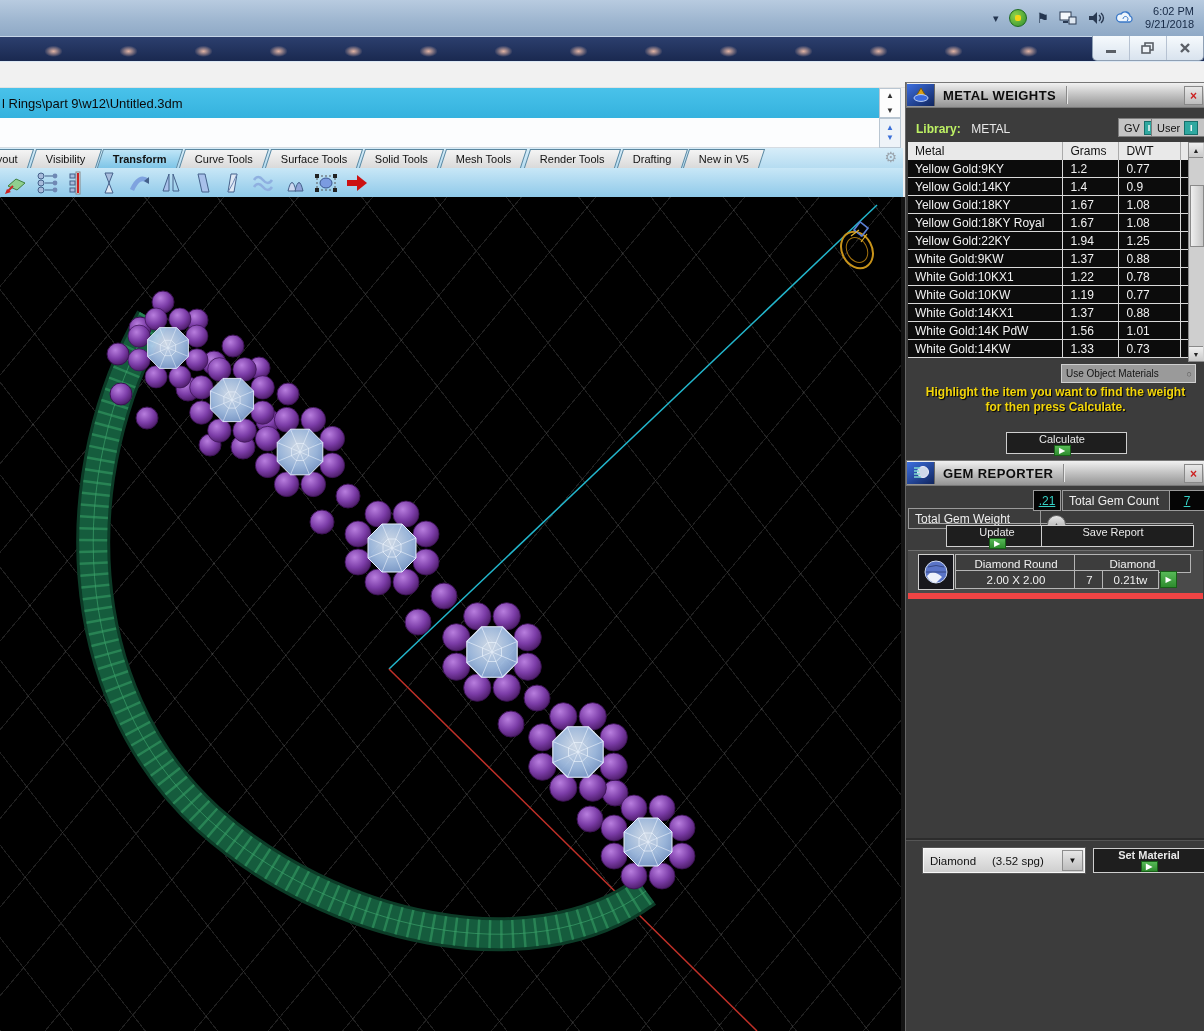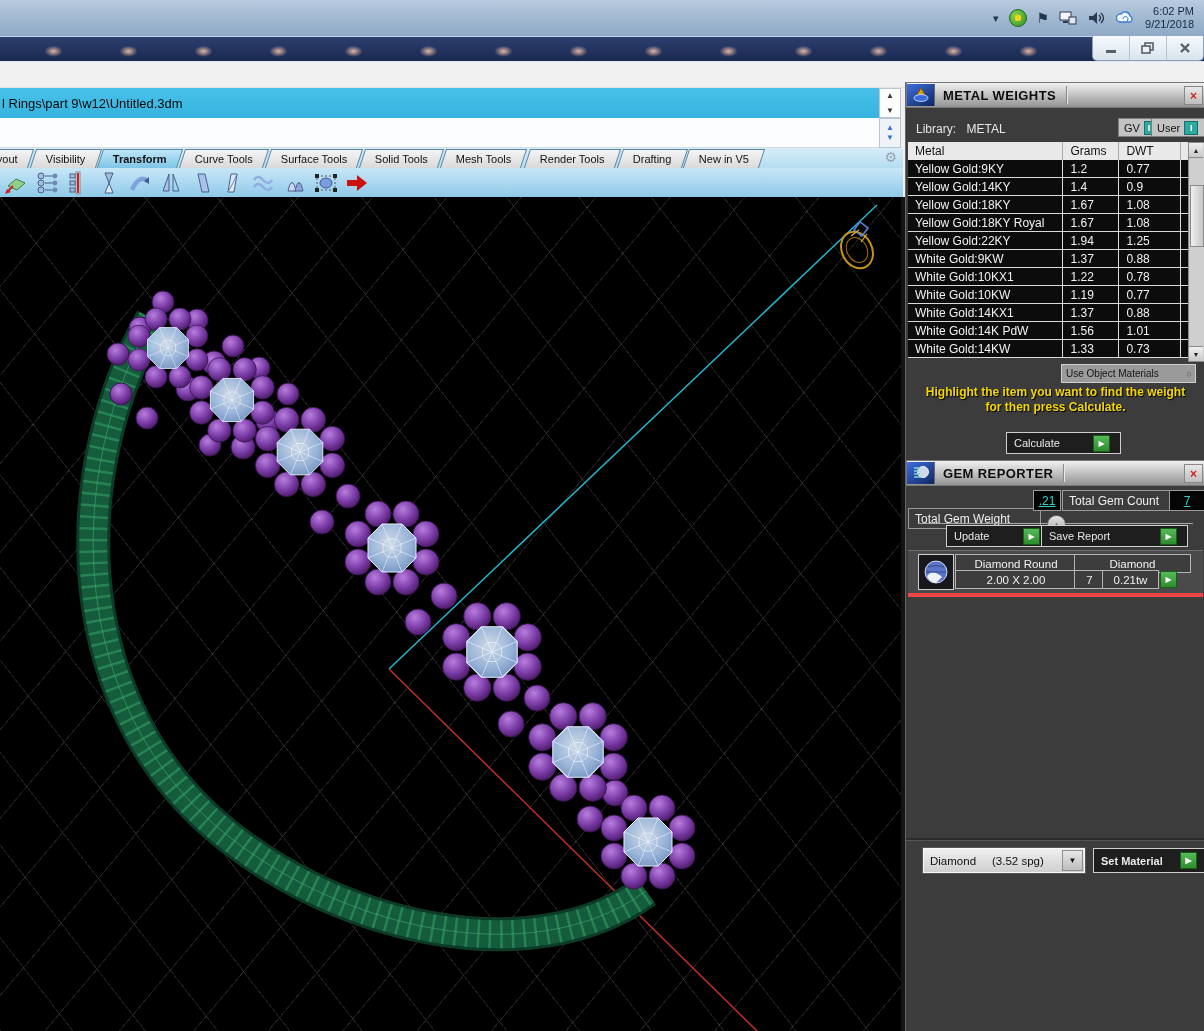--- a/index.html
+++ b/index.html
@@ -41,43 +41,43 @@
                      repeating-linear-gradient(130deg,rgba(255,255,255,0.12) 0 1px,transparent 1px 57px);}
   .gapstrip{left:901px;top:197px;width:4px;height:834px;background:#141414;}
   
   .panel{left:905px;top:82px;width:299px;height:949px;background:#3c3c3c;border-left:1px solid #666;}
   .phdr{position:absolute;left:0;width:299px;height:24px;background:linear-gradient(180deg,#f1f1f1,#bdbdbd 55%,#949494);border:1px solid #777;display:flex;align-items:center;}
   .phdr .picon{width:27px;height:22px;background:linear-gradient(145deg,#3d6fe0,#10255e);border-right:1px solid #666;display:flex;align-items:center;justify-content:center;}
   .phdr .ptitle{font-size:13px;font-weight:bold;color:#0d0d0d;padding-left:8px;letter-spacing:.4px;}
   .phdr .pdiv{width:1px;height:18px;background:#8a8a8a;margin-left:10px;box-shadow:1px 0 0 #e8e8e8;}
   .closex{position:absolute;right:3px;top:3px;width:17px;height:17px;background:linear-gradient(180deg,#e8e8e8,#bdbdbd);border:1px solid #888;
     color:#c22;font-weight:bold;font-size:12px;display:flex;align-items:center;justify-content:center;cursor:default;}
-  .liblabel{color:#e5e5e5;font-size:12px;}
+  .liblabel{color:#bef264;font-size:12px;font-weight:bold;}
   .libvalue{color:#e8e8e8;font-size:12px;}
   .tealbtn{position:absolute;height:17px;background:#c4c4c4;border:1px solid #7d7d7d;display:flex;align-items:center;font-size:11px;color:#111;padding:0 2px 0 5px;gap:4px;}
   .tealsq{width:12px;height:12px;background:#2fa8a0;border:1px solid #156f6a;color:#fff;font-size:9px;font-weight:bold;display:flex;align-items:center;justify-content:center;}
   .mwtable{position:absolute;left:2px;top:60px;width:280px;height:218px;overflow:hidden;background:#3c3c3c;}
   .mw-hrow{display:flex;height:18px;background:#e9e9e9;color:#111;font-size:12px;}
   .mw-hrow>div{display:flex;align-items:center;padding-left:7px;border-right:1px solid #aaa;}
   .mw-row{display:flex;height:17px;background:#0c0c0c;color:#f2f2f2;font-size:12px;border-bottom:1px solid #dadada;}
   .mw-row>div{display:flex;align-items:center;padding-left:7px;border-right:1px solid #dadada;overflow:hidden;white-space:nowrap;}
   .c0{width:154px;} .c1{width:50px;} .c2{width:56px;} .c3{flex:1;border-right:none !important;}
   .vscroll{position:absolute;left:282px;top:60px;width:16px;height:218px;background:#cfcfcf;border:1px solid #8a8a8a;}
   .sbtn{position:absolute;left:0;width:14px;height:14px;background:linear-gradient(180deg,#efefef,#c9c9c9);border-bottom:1px solid #8a8a8a;font-size:7px;color:#222;display:flex;align-items:center;justify-content:center;}
   .sthumb{position:absolute;left:1px;top:42px;width:12px;height:60px;background:linear-gradient(90deg,#efefef,#c6c6c6);border:1px solid #8a8a8a;}
   .uom{position:absolute;left:155px;top:282px;width:126px;height:17px;background:#9a9a9a;border:1px solid #cfcfcf;color:#141414;font-size:10px;display:flex;align-items:center;justify-content:space-between;padding:0 3px 0 4px;}
   .uom .radio{font-size:9px;color:#555;}
   .instr{position:absolute;left:0;top:303px;width:299px;text-align:center;color:#f2d50a;font-size:12px;font-weight:bold;line-height:15px;text-shadow:1px 1px 1px #000;}
-  .darkbtn{position:absolute;height:20px;background:#1e1e1e;border:1px solid #cfcfcf;display:flex;align-items:center;justify-content:space-between;color:#e9e9e9;font-size:11px;padding:0 10px 0 7px;cursor:default;}
+  .darkbtn{position:absolute;height:20px;background:#1e1e1e;border:1px solid #cfcfcf;display:flex;align-items:center;justify-content:space-between;color:#e9e9e9;font-size:11px;padding:0 16px 0 7px;cursor:default;flex-direction:column;}
   .garrow{width:15px;height:15px;background:linear-gradient(180deg,#57b957,#2e8c2e);border:1px solid #175f17;color:#fff;font-size:8px;display:flex;align-items:center;justify-content:center;}
   .totlabel{position:absolute;height:19px;border:1px solid #9a9a9a;color:#efefef;font-size:12px;display:flex;align-items:center;padding-left:6px;background:#3c3c3c;}
   .totval{position:absolute;height:19px;border:1px solid #9a9a9a;background:#050505;color:#35cfc4;font-size:12px;display:flex;align-items:center;justify-content:center;text-decoration:underline;}
   .divline{position:absolute;left:12px;top:441px;width:275px;height:1px;background:#a8a8a8;}
   .divknob{position:absolute;left:141px;top:433px;width:17px;height:17px;border-radius:50%;background:linear-gradient(180deg,#e6e6e6,#9f9f9f);border:1px solid #6f6f6f;color:#555;font-size:7px;display:flex;align-items:center;justify-content:center;}
-  .gemcard{position:absolute;left:2px;top:468px;width:295px;height:42px;background:#4a4a4a;border-top:1px solid #6f6f6f;border-bottom:4px solid #ef4444;}
+  .gemcard{position:absolute;left:2px;top:468px;width:295px;height:42px;background:#4a4a4a;border-top:1px solid #6f6f6f;border-bottom:6px solid #ef4444;}
   .gemthumb{position:absolute;left:10px;top:3px;width:34px;height:34px;background:#17171c;border:1px solid #cfcfcf;display:flex;align-items:center;justify-content:center;}
   .gcell{position:absolute;height:17px;border:1px solid #b5b5b5;background:#3d3d3d;color:#f0f0f0;font-size:11.5px;display:flex;align-items:center;justify-content:center;white-space:nowrap;}
   .botsep{position:absolute;left:0;top:756px;width:299px;height:2px;background:#2c2c2c;border-bottom:1px solid #555;}
   .dropdown{position:absolute;left:17px;top:766px;width:160px;height:23px;background:linear-gradient(180deg,#efefef,#cfcfcf);border:1px solid #f8f8f8;outline:1px solid #555;
     display:flex;align-items:center;color:#111;font-size:11.5px;}
   .dropdown .dname{padding-left:6px;width:62px;}
   .dropbtn{position:absolute;right:1px;top:1px;width:19px;height:19px;background:linear-gradient(180deg,#e7e7e7,#bdbdbd);border:1px solid #8d8d8d;font-size:8px;color:#111;display:flex;align-items:center;justify-content:center;}
   .svgline{display:block;}
 </style>
 </head>

